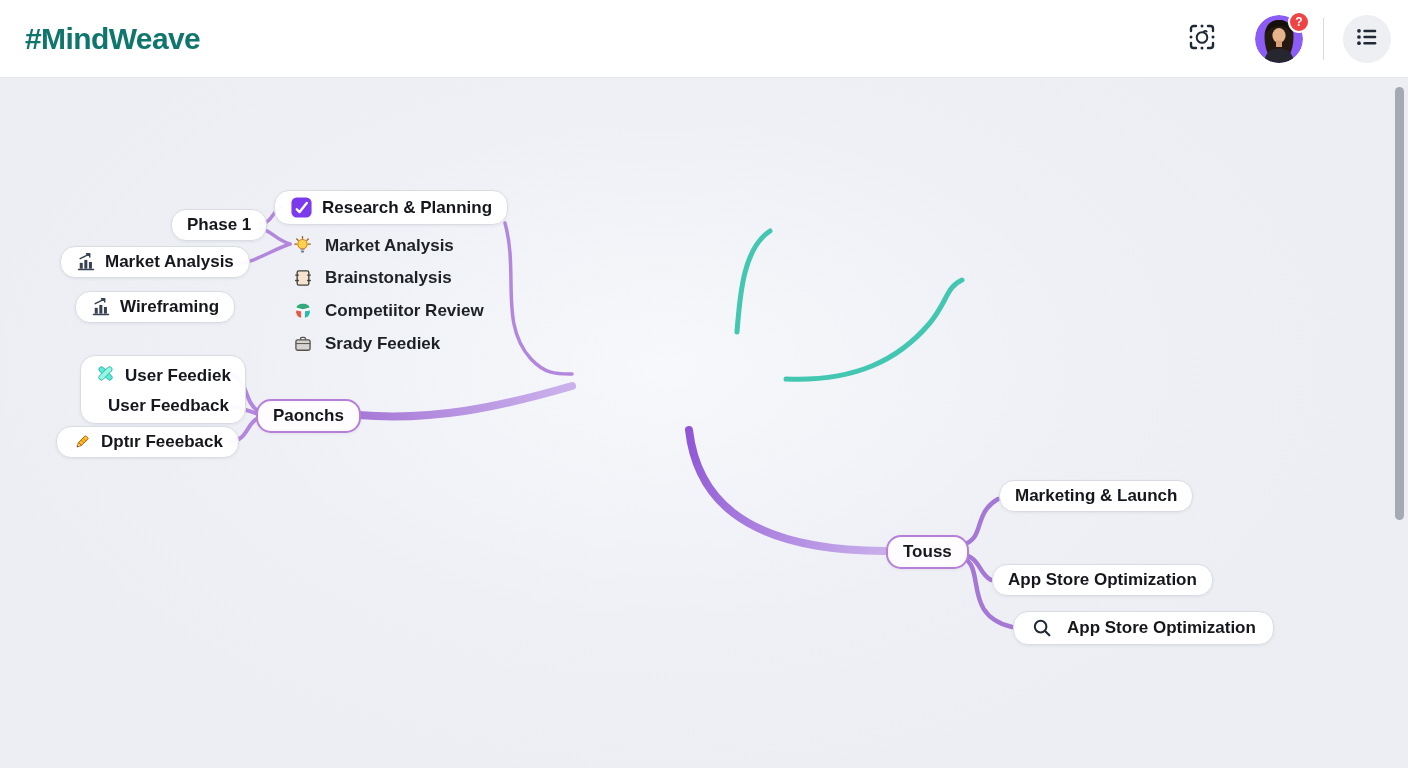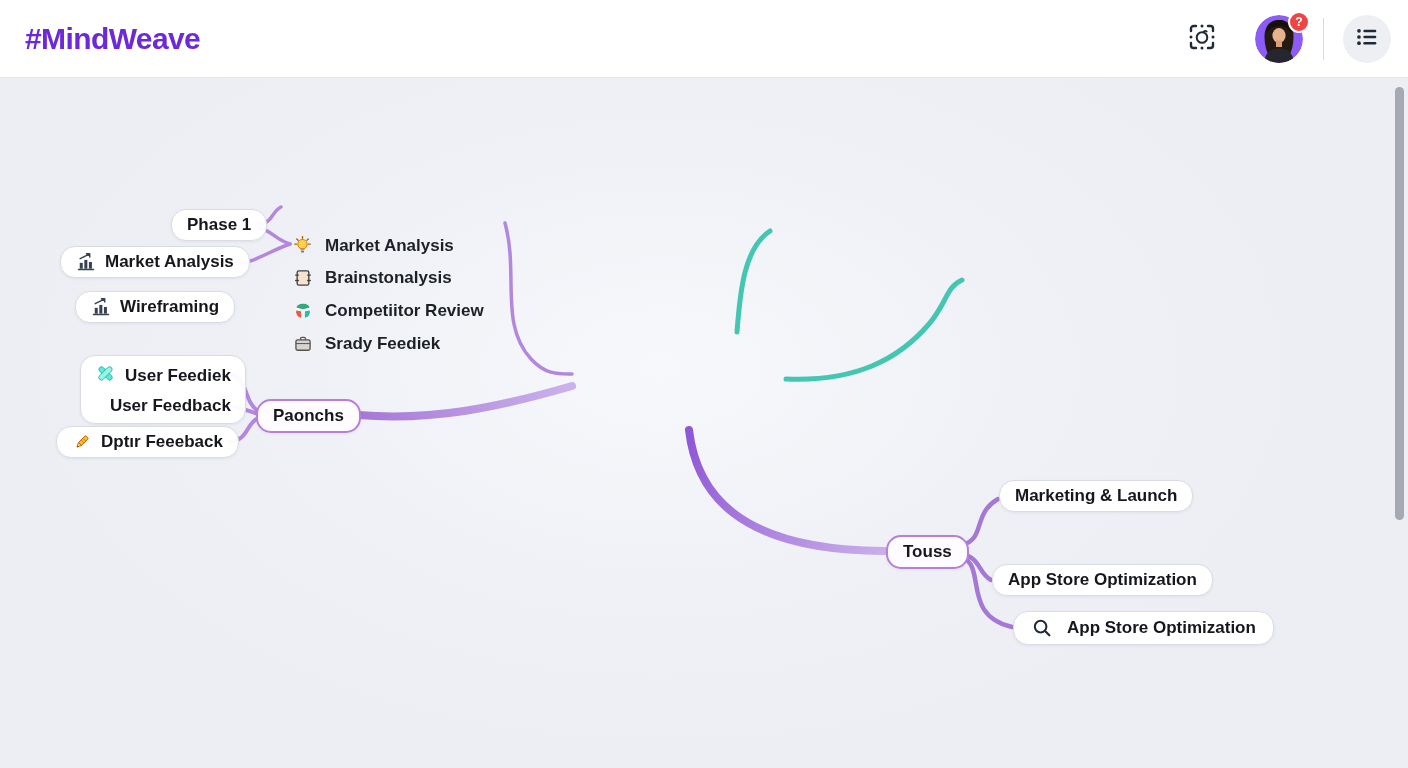--- a/index.html
+++ b/index.html
@@ -4,21 +4,21 @@
 <style>
   * { margin: 0; padding: 0; box-sizing: border-box; }
   html,body { width: 1408px; height: 768px; overflow: hidden; }
   body { font-family: "Liberation Sans", sans-serif; background: #eef0f6; }
 
   
   .header {
     position: relative; width: 1408px; height: 78px; background: #ffffff;
     border-bottom: 1px solid #e4e6eb; display: flex; align-items: center; z-index: 10;
   }
-  .logo { font-size: 30px; font-weight: 700; color: #6d28d9; letter-spacing: -0.6px; margin-left: 25px; }
+  .logo { font-size: 30px; font-weight: 700; color: #0f766e; letter-spacing: -0.6px; margin-left: 25px; }
   .header-spacer { flex: 1; }
   .icon-btn { background: none; border: none; cursor: pointer; display: flex; align-items: center; justify-content: center; }
   .scan-btn { width: 40px; height: 40px; margin-right: 33px; }
   .avatar-wrap { position: relative; width: 48px; height: 48px; margin-right: 20px; }
   .avatar-wrap svg { display: block; border-radius: 50%; }
   .badge {
     position: absolute; top: -4px; right: -7px; min-width: 22px; height: 22px; border-radius: 11px;
     background: #ef4444; border: 2px solid #ffffff; color: #fff; font-size: 12px; font-weight: 700;
     display: flex; align-items: center; justify-content: center;
   }
@@ -47,21 +47,21 @@
     box-shadow: 0 12px 28px rgba(118,49,228,0.38), 0 3px 8px rgba(118,49,228,0.28);
   }
   .node-central .central-label { color: #ffffff; font-size: 23px; font-weight: 700; text-shadow: 0 1px 2px rgba(0,0,0,0.18); }
 
   .list-item {
     position: absolute; z-index: 2; display: flex; align-items: center; gap: 12px;
     font-size: 17px; font-weight: 600; color: #1d2025; white-space: nowrap; cursor: pointer;
   }
   .multi-node { position: absolute; z-index: 2; background: rgba(255,255,255,0.96); border: 1.5px solid #d9dce3;
     border-radius: 15px; padding: 7px 14px; box-shadow: 0 1px 3px rgba(40,45,60,0.07); cursor: pointer; }
-  .multi-line { display: flex; align-items: center; gap: 9px; font-size: 17px; font-weight: 700; color: #15171c; white-space: nowrap; justify-content: flex-end; }
+  .multi-line { display: flex; align-items: center; gap: 9px; font-size: 17px; font-weight: 700; color: #15171c; white-space: nowrap; }
   .multi-line + .multi-line { margin-top: 7px; margin-left: 13px; }
 
   .node .nicon, .list-item .nicon { flex: 0 0 auto; display: flex; }
 
   .scrollbar-thumb {
     position: absolute; right: 4px; top: 9px; width: 9px; height: 433px; border-radius: 5px;
     background: #a4a9b2; z-index: 5; cursor: pointer;
   }
 </style>
 </head>
@@ -166,20 +166,29 @@
     <path d="M 962 467 C 986 461, 972 436, 998 421" fill="none" stroke="#a678d6" stroke-width="4.5" stroke-linecap="round"></path>
     <path d="M 962 476 C 981 480, 978 495, 991 502" fill="none" stroke="#a678d6" stroke-width="4.5" stroke-linecap="round"></path>
     <path d="M 962 479 C 987 489, 961 537, 1012 549" fill="none" stroke="#a678d6" stroke-width="4.5" stroke-linecap="round"></path>
   </svg>
 
 
   <div class="node" style="left:171px; top:131px;">
     <span>Phase 1</span>
   </div>
 
+  <div class="node" style="left:274px; top:112px;">
+    <span class="nicon">
+      <svg viewBox="0 0 24 24" width="23" height="23">
+        <rect x="1.5" y="1.5" width="21" height="21" rx="5.5" fill="#7c3aed"></rect>
+        <path d="M7 13.8 l3 3 L17.5 7.2" stroke="#ffffff" stroke-width="2.5" fill="none" stroke-linecap="round" stroke-linejoin="round"></path>
+      </svg>
+    </span>
+    <span>Research &amp; Planning</span>
+  </div>
 
   <div class="list-item" style="left:292px; top:157px;">
     <span class="nicon">
       <svg viewBox="0 0 24 24" width="21" height="21">
         <g stroke="#a16207" stroke-width="1.5" stroke-linecap="round">
           <path d="M12 1.8 v2"></path>
             <path d="M5.4 4.6 l1.5 1.5"></path>
             <path d="M18.6 4.6 l-1.5 1.5"></path>
           <path d="M3.2 10.5 h2"></path>
             <path d="M18.8 10.5 h2"></path>

